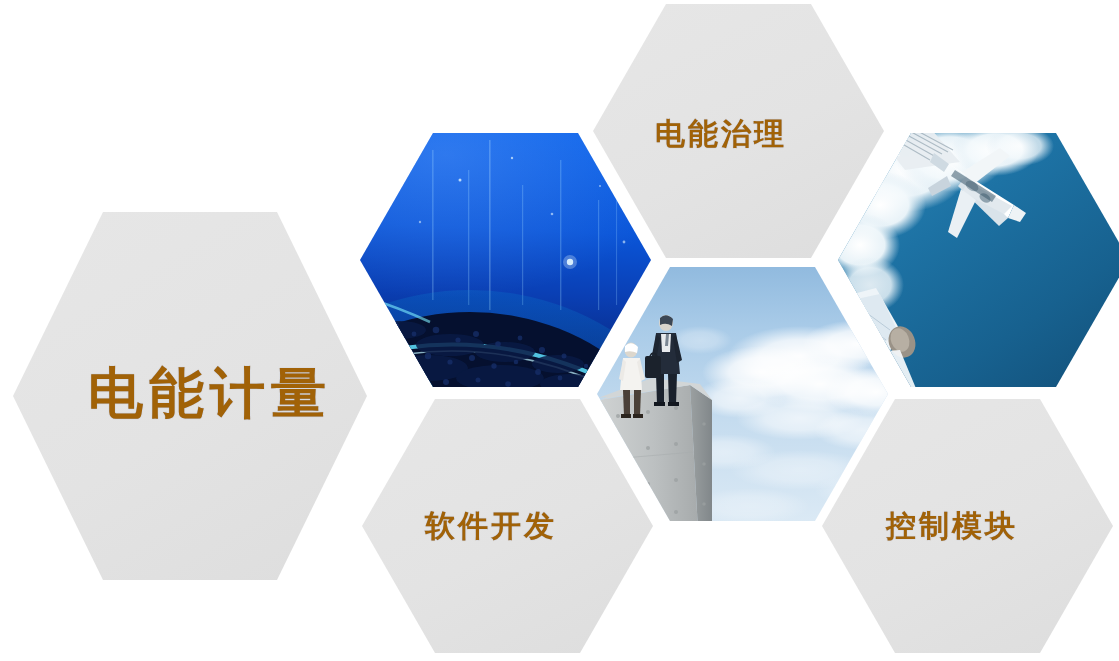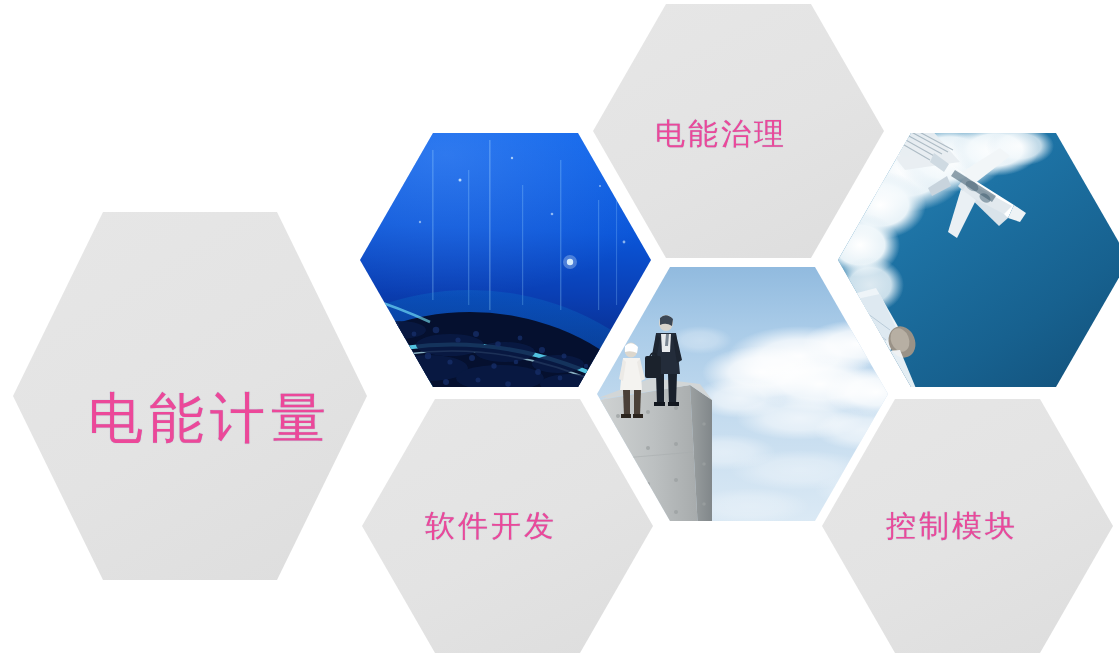--- a/index.html
+++ b/index.html
@@ -21,31 +21,30 @@
   }
   #stage svg.canvas {
     position: absolute;
     left: 0;
     top: 0;
     width: 1119px;
     height: 661px;
   }
   .hex-label {
     position: absolute;
-    color: #ec4899;
-    font-weight: 400;
+    color: #a16207;
+    font-weight: 700;
     white-space: nowrap;
     letter-spacing: 2px;
     text-shadow: 0 0 1px rgba(28,58,158,0.35);
     pointer-events: none;
   }
   .label-main {
     font-size: 55px;
     letter-spacing: 6px;
-    margin-top: 25px;
   }
   .label-sub {
     font-size: 30px;
     letter-spacing: 3px;
   }
 </style>
 </head>
 <body>
 
 <div id="stage">

